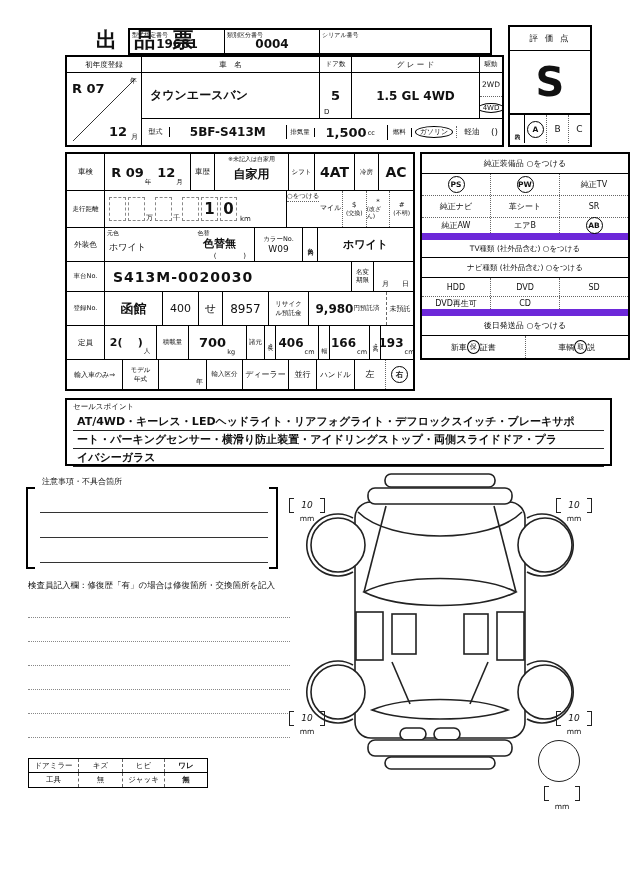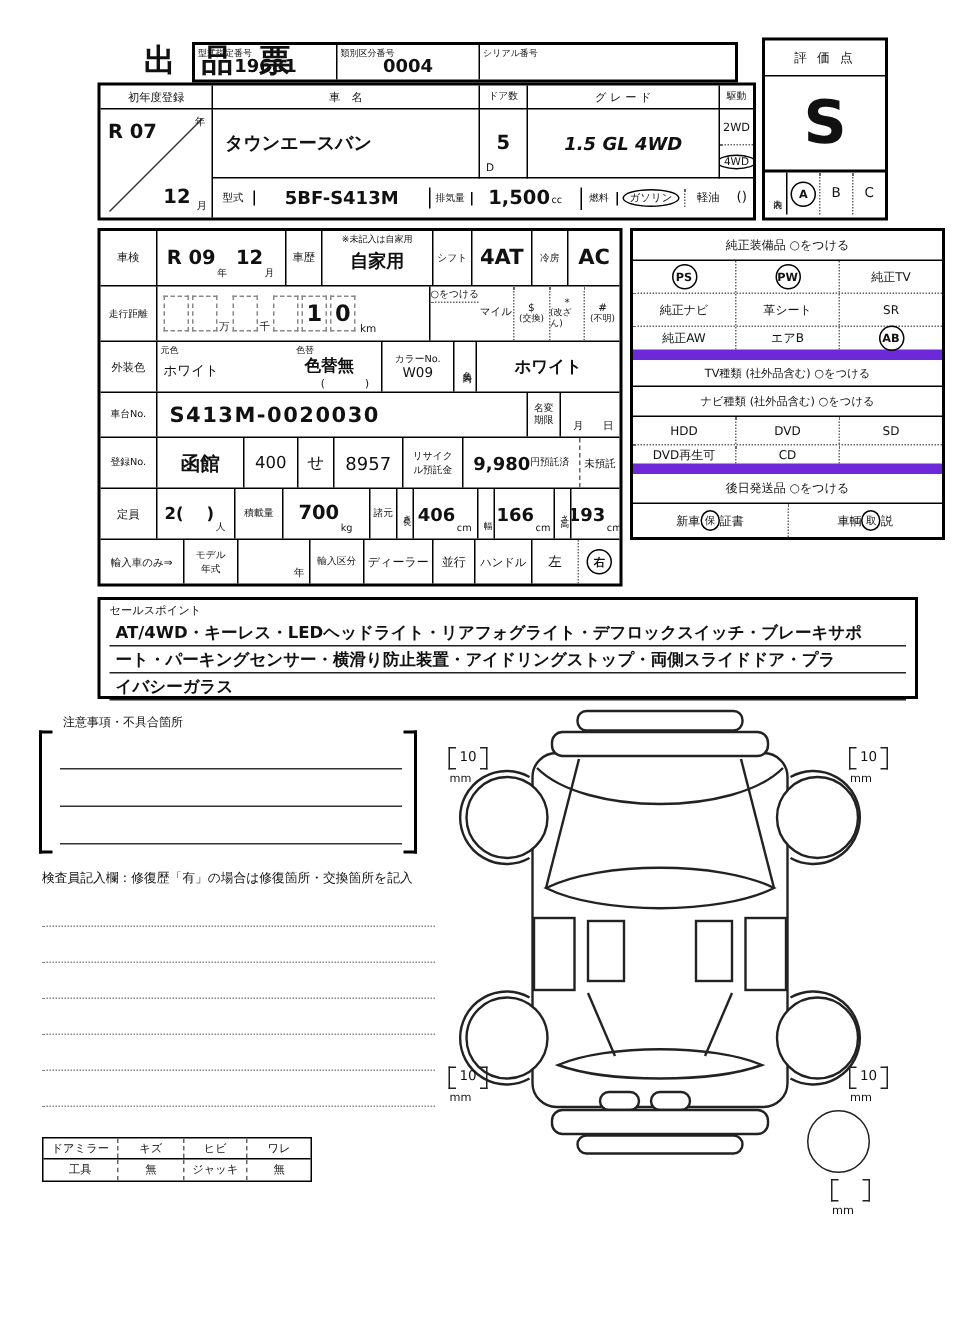--- a/index.html
+++ b/index.html
@@ -29,21 +29,21 @@
 
 
 .topTable { left:65px; top:55px; width:439px; height:92px; border:2px solid #000;
   display:grid; grid-template-columns:75px 178px 32px 128px 1fr; grid-template-rows:16px 24px 22px 1fr; }
 .tc { border-right:1px solid #000; border-bottom:1px solid #000; display:flex; align-items:center; justify-content:center; position:relative; overflow:hidden; }
 .tc.nr { border-right:none; } .tc.nb { border-bottom:none; }
 .th { font-size:7.5px; }
 .firstReg { grid-area:2/1/5/2; }
 .nameV { grid-area:2/2/4/3; justify-content:flex-start; padding-left:8px; font-size:12px; font-weight:bold; }
 .doorsV { grid-area:2/3/4/4; font-size:13px; font-weight:bold; }
-.gradeV { grid-area:2/4/4/5; font-size:12px; font-weight:bold;font-style:italic; }
+.gradeV { grid-area:2/4/4/5; font-size:12px; font-weight:bold; }
 .drv1 { grid-area:2/5/3/6; font-size:7.5px; border-bottom:1px dotted #666; }
 .drv2 { grid-area:3/5/4/6; font-size:7px; }
 .botRow { grid-area:4/2/5/6; display:flex; }
 .bc { border-right:1px solid #000; display:flex; align-items:center; justify-content:center; position:relative; }
 .bc:last-child { border-right:none; }
 
 .oval { border:1.5px solid #000; border-radius:50%; padding:0 4px; display:inline-block; }
 .circ { border:1.5px solid #000; border-radius:50%; width:17px; height:17px; display:inline-flex; align-items:center; justify-content:center; font-size:7.5px; font-weight:bold; }
 .circChar { border:1.2px solid #000; border-radius:50%; padding:1px 2px; display:inline-block; }
 .sub { font-size:6.5px; align-self:flex-end; margin:0 1px 3px 1px; }
@@ -86,33 +86,33 @@
 .bkR { left:269px; top:487px; width:9px; height:82px; border-right:2px solid #000; border-top:2px solid #000; border-bottom:2px solid #000; }
 .cautionLines { left:40px; top:488px; width:228px; }
 .cautionLines div { height:25px; border-bottom:1.5px solid #333; }
 .inspLab { left:28px; top:580px; font-size:8.5px; }
 .dotLines { left:28px; top:594px; width:262px; }
 .dotLines div { height:24px; border-bottom:1.5px dotted #888; }
 
 
 .carSvg { left:300px; top:472px; }
 .tread { position:absolute; width:36px; text-align:center; }
-.tb { display:flex; align-items:center; justify-content:flex-end; height:16px; }
+.tb { display:flex; align-items:center; justify-content:space-between; height:16px;font-style:italic; }
 .bl { width:5px; height:15px; border:1.3px solid #222; border-right:none; }
 .br { width:5px; height:15px; border:1.3px solid #222; border-left:none; }
 .tv { font-size:9px; min-width:16px; }
 .mmu { font-size:7.5px; margin-top:1px; }
 .spare { left:538px; top:740px; width:42px; height:42px; border:1.6px solid #222; border-radius:50%; }
 
 
 .mirrorTable { left:28px; top:758px; width:180px; border:1.5px solid #000; }
 .mtr { display:flex; height:14px; }
 .mtr:first-child { border-bottom:1px solid #000; }
 .mtc { border-right:1px dashed #666; display:flex; align-items:center; justify-content:center; font-size:7.5px; }
-.mtc:last-child { border-right:none; }
+.mtc:last-child { border-right:none;font-weight:bold; }
 </style>
 </head>
 <body>
 
 <div class="sheet">
 
   <div class="abs title">出 品 票</div>
   <div class="abs hdrBox">
     <div class="hdrCell" style="width:95px">
       <span class="lab">型式指定番号</span>

